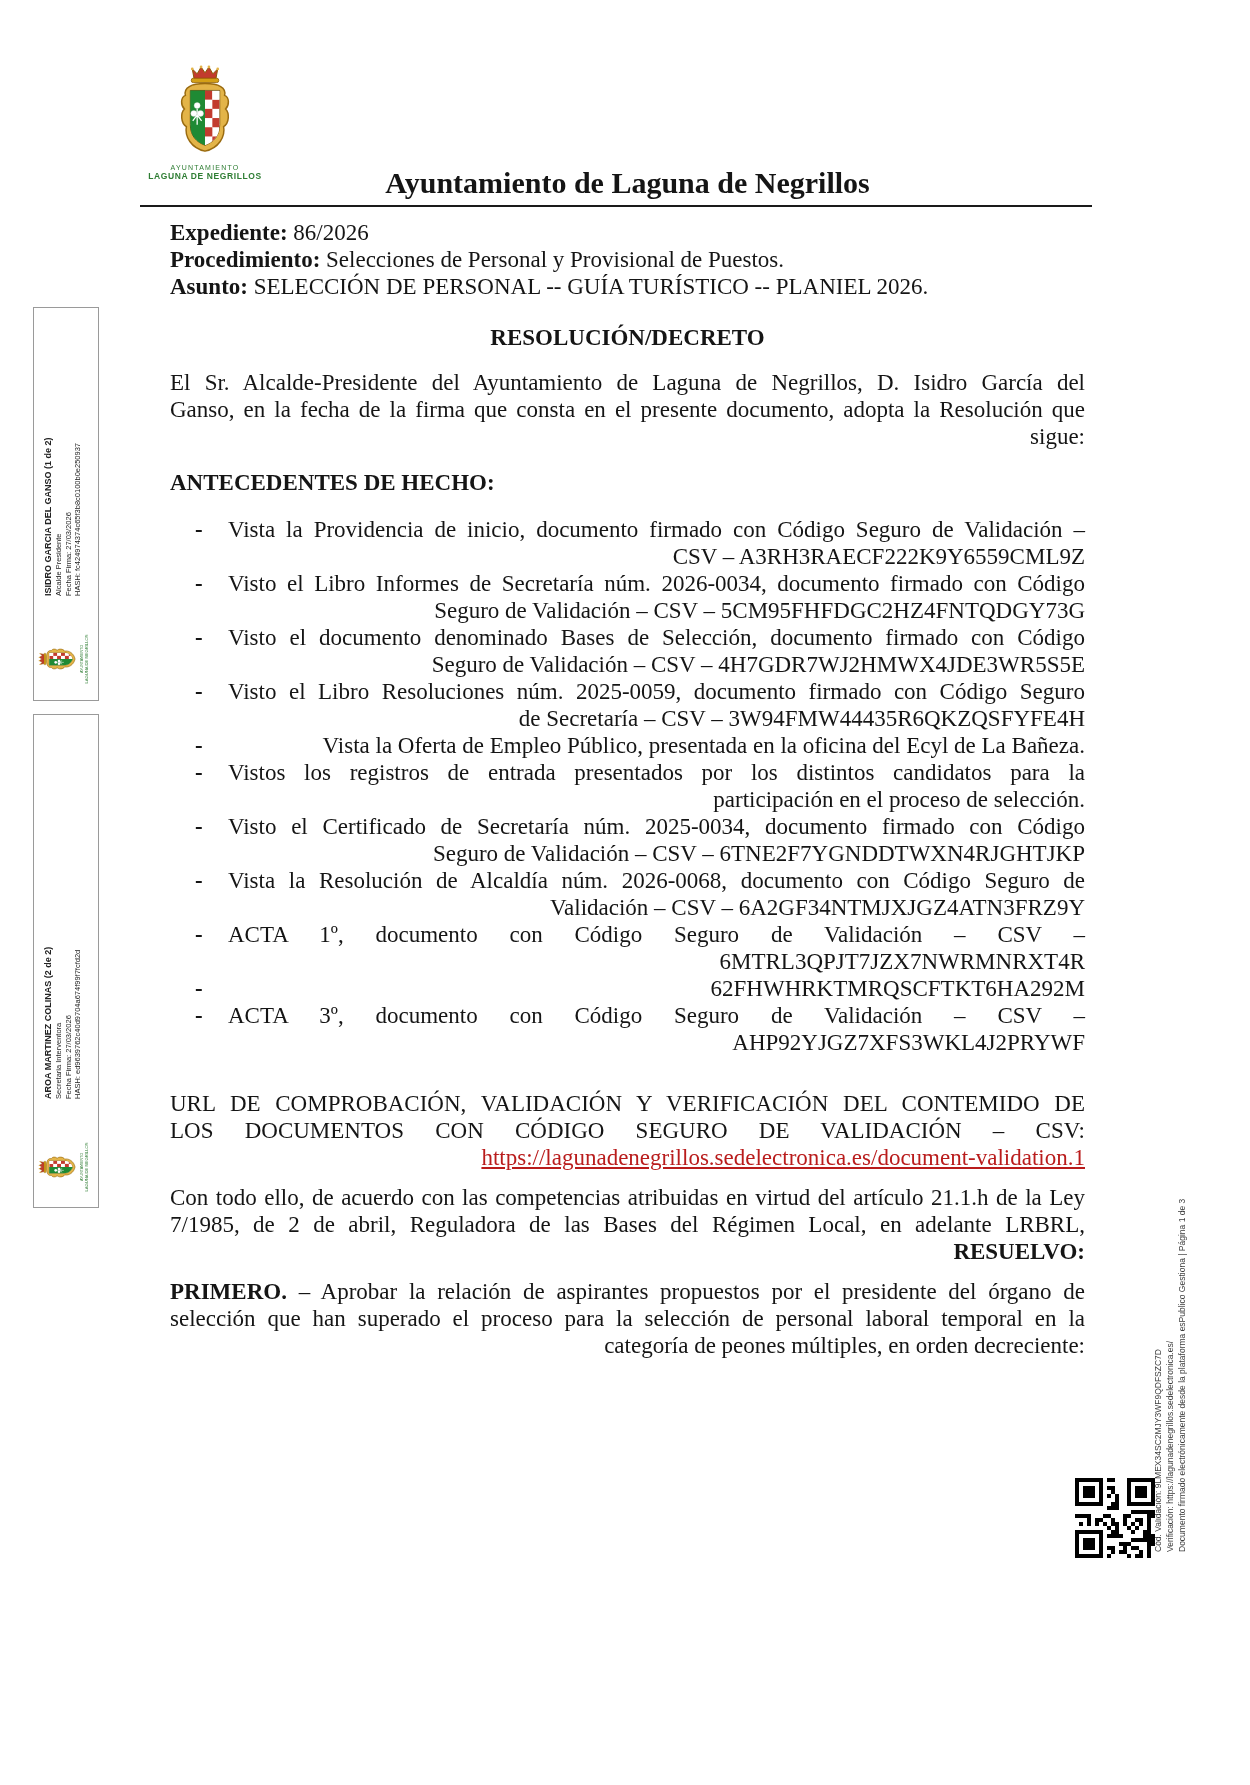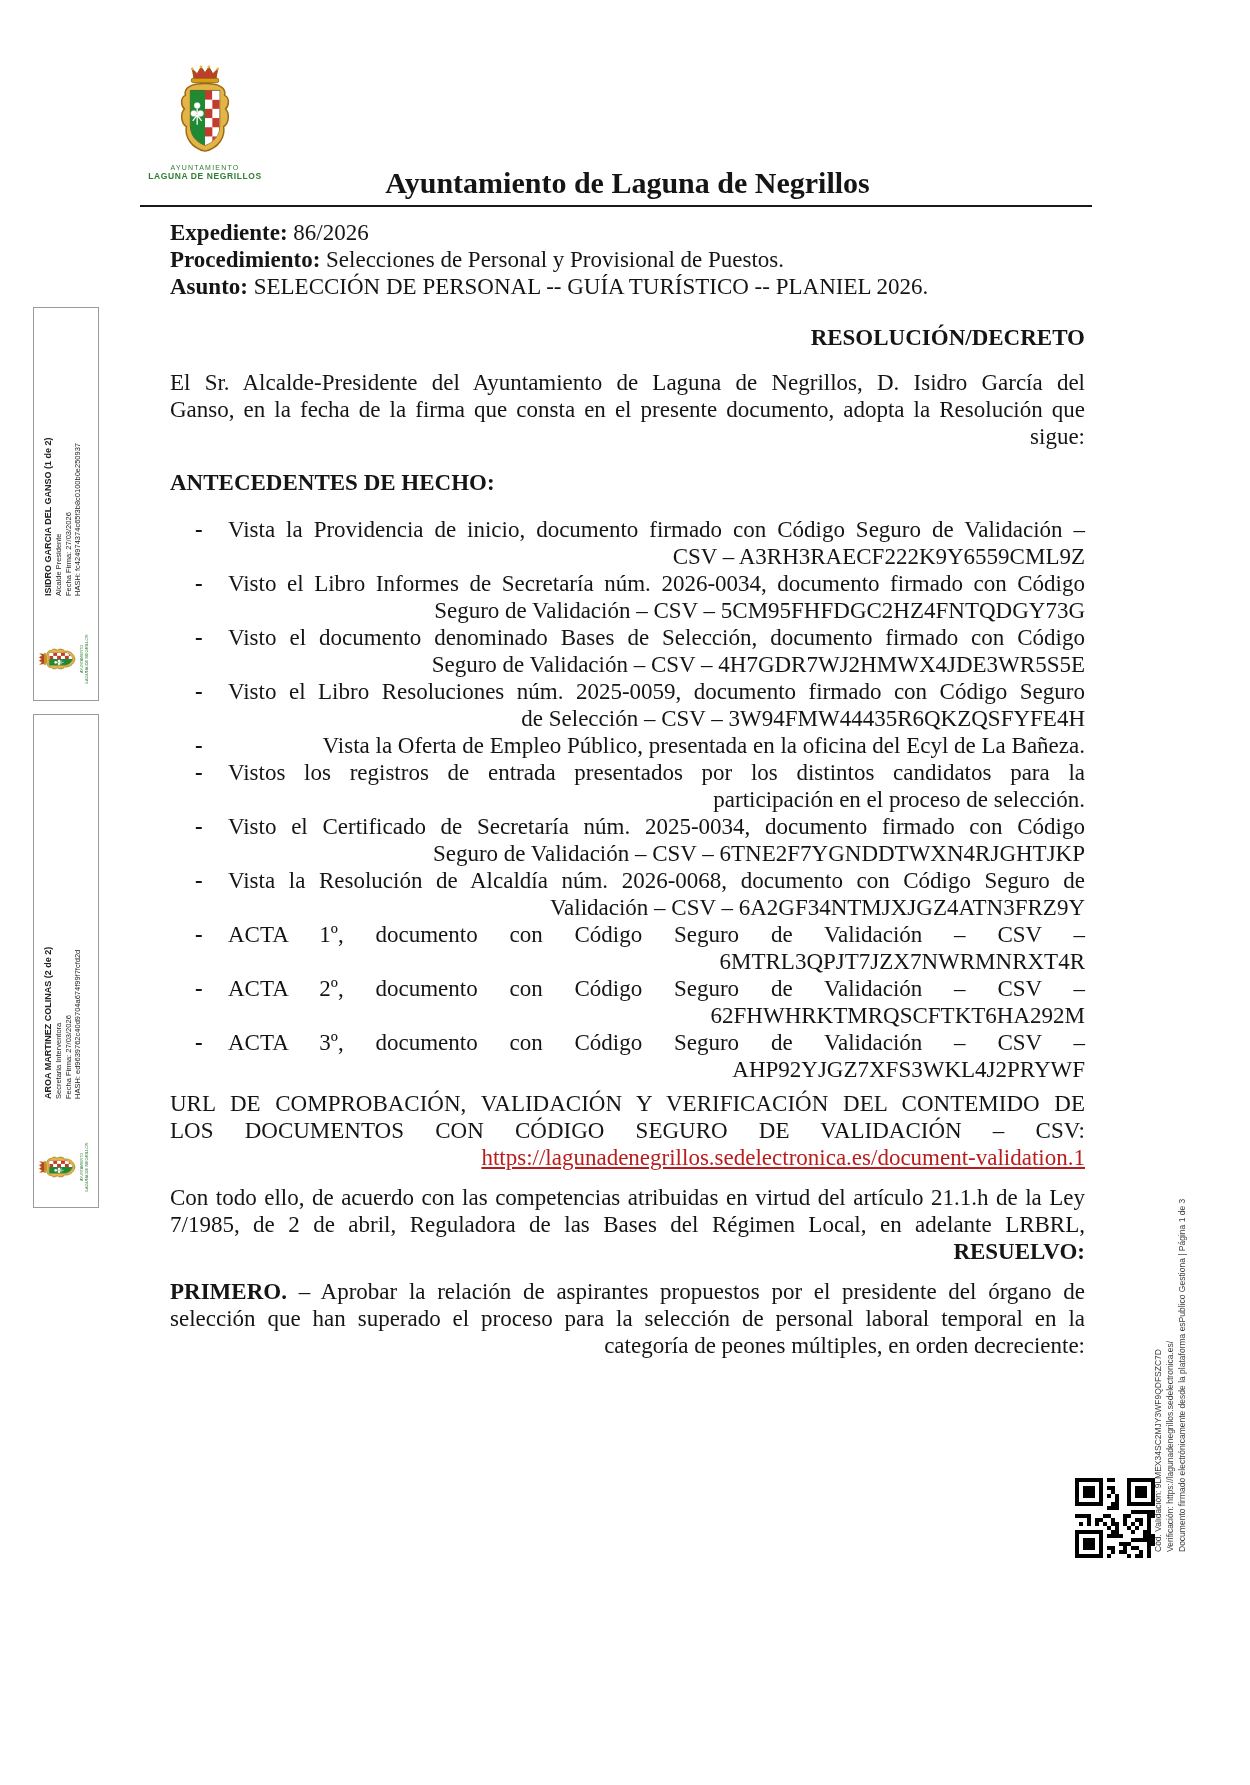--- a/index.html
+++ b/index.html
@@ -15,21 +15,21 @@
   .logo-wrap { left:140px; top:64px; width:130px; text-align:center; }
   .logo-org1 { font-family:"Liberation Sans",sans-serif; font-size:7px; letter-spacing:1.2px; color:#2e7d33; margin-top:2px; }
   .logo-org2 { font-family:"Liberation Sans",sans-serif; font-size:8.5px; letter-spacing:0.6px; color:#2e7d33; font-weight:bold; }
   .doc-title { left:170px; top:166px; width:915px; text-align:center; font-size:30px; font-weight:bold; }
   .head-rule { left:140px; top:205px; width:952px; height:2px; background:#1a1a1a; }
 
   
   .bodytxt { font-size:23px; line-height:27px; }
   .meta-block { left:170px; top:219px; width:915px; }
   .meta-label { font-weight:bold; }
-  .center-head { left:170px; top:324px; width:915px; text-align:right; font-weight:bold; }
+  .center-head { left:170px; top:324px; width:915px; text-align:center; font-weight:bold; }
   .para { left:170px; width:915px; }
   .p-intro { top:369px; }
   .p-anteh  { top:469px; font-weight:bold; }
   .p-list   { top:516px; }
   .p-url    { top:1090px; }
   .p-comp   { top:1184px; }
   .p-prim   { top:1278px; }
 
   .tline { text-align:right; }
   .jline { text-align:justify; text-align-last:justify; }
@@ -147,21 +147,21 @@
         <span class="ant-dash">-</span>
         <div class="ant-body">
           <div class="tline jline">Visto el documento denominado Bases de Selección, documento firmado con Código</div>
           <div class="tline">Seguro de Validación – CSV – 4H7GDR7WJ2HMWX4JDE3WR5S5E</div>
         </div>
       </div>
       <div class="ant-item">
         <span class="ant-dash">-</span>
         <div class="ant-body">
           <div class="tline jline">Visto el Libro Resoluciones núm. 2025-0059, documento firmado con Código Seguro</div>
-          <div class="tline">de Selección – CSV – 3W94FMW44435R6QKZQSFYFE4H</div>
+          <div class="tline">de Secretaría – CSV – 3W94FMW44435R6QKZQSFYFE4H</div>
         </div>
       </div>
       <div class="ant-item">
         <span class="ant-dash">-</span>
         <div class="ant-body">
           <div class="tline">Vista la Oferta de Empleo Público, presentada en la oficina del Ecyl de La Bañeza.</div>
         </div>
       </div>
       <div class="ant-item">
         <span class="ant-dash">-</span>
@@ -187,21 +187,20 @@
       <div class="ant-item">
         <span class="ant-dash">-</span>
         <div class="ant-body">
           <div class="tline jline">ACTA 1º, documento con Código Seguro de Validación – CSV –</div>
           <div class="tline">6MTRL3QPJT7JZX7NWRMNRXT4R</div>
         </div>
       </div>
       <div class="ant-item">
         <span class="ant-dash">-</span>
         <div class="ant-body">
-          <div class="tline jline">ACTA 2º, documento con Código Seguro de Validación – CSV –</div>
           <div class="tline">62FHWHRKTMRQSCFTKT6HA292M</div>
         </div>
       </div>
       <div class="ant-item">
         <span class="ant-dash">-</span>
         <div class="ant-body">
           <div class="tline jline">ACTA 3º, documento con Código Seguro de Validación – CSV –</div>
           <div class="tline">AHP92YJGZ7XFS3WKL4J2PRYWF</div>
         </div>
       </div>

